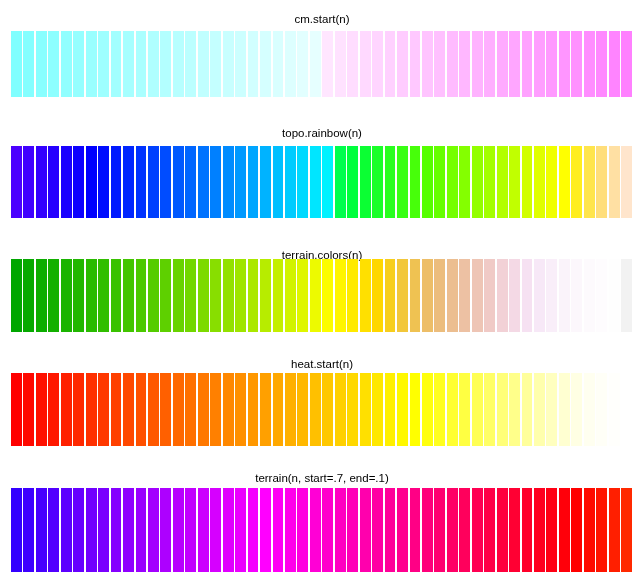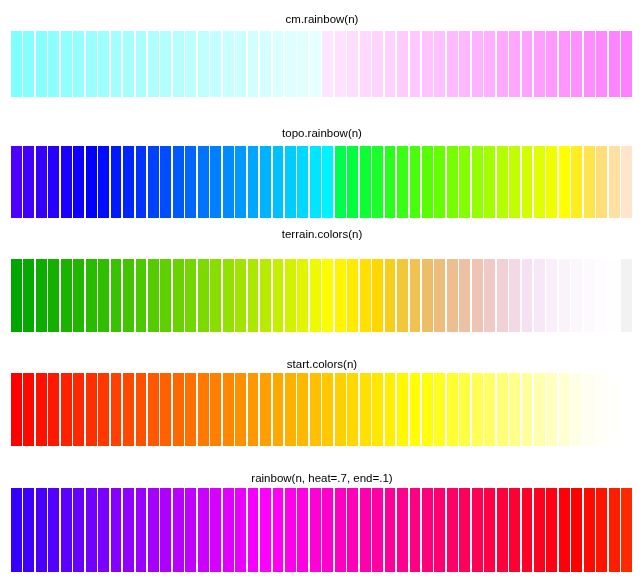--- a/index.html
+++ b/index.html
@@ -50,36 +50,36 @@
   .bar:last-child {
     margin-right: 0;
   }
   
   #panel-cm      .panel-title { top: 12px; }
   #panel-cm      .bars  { left: 11px; top: 31px;  width: 621px; height: 66px; }
 
   #panel-topo    .panel-title { top: 126px; }
   #panel-topo    .bars  { left: 11px; top: 146px; width: 621px; height: 72px; }
 
-  #panel-terrain .panel-title { top: 227px; }
+  #panel-terrain .panel-title { top: 248px; }
   #panel-terrain .bars  { left: 11px; top: 259px; width: 621px; height: 73px; }
 
   #panel-heat    .panel-title { top: 357px; }
   #panel-heat    .bars  { left: 11px; top: 373px; width: 621px; height: 73px; }
 
   #panel-rainbow .panel-title { top: 471px; }
   #panel-rainbow .bars  { left: 11px; top: 488px; width: 621px; height: 84px; }
 </style>
 </head>
 <body>
 
 <div id="device">
 
   <div class="panel" id="panel-cm">
-    <div class="panel-title">cm.rainbow(n)</div>
+    <div class="panel-title">cm.start(n)</div>
     <div class="bars">
         <div class="bar" style="background: rgb(128, 255, 255);"></div>
         <div class="bar" style="background: rgb(132, 255, 255);"></div>
         <div class="bar" style="background: rgb(136, 255, 255);"></div>
         <div class="bar" style="background: rgb(141, 255, 255);"></div>
         <div class="bar" style="background: rgb(145, 255, 255);"></div>
         <div class="bar" style="background: rgb(149, 255, 255);"></div>
         <div class="bar" style="background: rgb(153, 255, 255);"></div>
         <div class="bar" style="background: rgb(158, 255, 255);"></div>
         <div class="bar" style="background: rgb(162, 255, 255);"></div>
@@ -233,21 +233,21 @@
         <div class="bar" style="background: rgb(250, 243, 250);"></div>
         <div class="bar" style="background: rgb(252, 247, 252);"></div>
         <div class="bar" style="background: rgb(253, 250, 253);"></div>
         <div class="bar" style="background: rgb(254, 252, 254);"></div>
         <div class="bar" style="background: rgb(254, 254, 254);"></div>
         <div class="bar" style="background: rgb(242, 242, 242);"></div>
       </div>
   </div>
 
   <div class="panel" id="panel-heat">
-    <div class="panel-title">start.colors(n)</div>
+    <div class="panel-title">heat.start(n)</div>
     <div class="bars">
         <div class="bar" style="background: rgb(255, 0, 0);"></div>
         <div class="bar" style="background: rgb(255, 8, 0);"></div>
         <div class="bar" style="background: rgb(255, 16, 0);"></div>
         <div class="bar" style="background: rgb(255, 24, 0);"></div>
         <div class="bar" style="background: rgb(255, 32, 0);"></div>
         <div class="bar" style="background: rgb(255, 40, 0);"></div>
         <div class="bar" style="background: rgb(255, 48, 0);"></div>
         <div class="bar" style="background: rgb(255, 56, 0);"></div>
         <div class="bar" style="background: rgb(255, 64, 0);"></div>
@@ -289,21 +289,21 @@
         <div class="bar" style="background: rgb(255, 255, 209);"></div>
         <div class="bar" style="background: rgb(255, 255, 227);"></div>
         <div class="bar" style="background: rgb(255, 255, 240);"></div>
         <div class="bar" style="background: rgb(255, 255, 247);"></div>
         <div class="bar" style="background: rgb(255, 255, 252);"></div>
         <div class="bar" style="background: rgb(255, 255, 255);"></div>
       </div>
   </div>
 
   <div class="panel" id="panel-rainbow">
-    <div class="panel-title">rainbow(n, heat=.7, end=.1)</div>
+    <div class="panel-title">terrain(n, start=.7, end=.1)</div>
     <div class="bars">
         <div class="bar" style="background: rgb(51, 0, 255);"></div>
         <div class="bar" style="background: rgb(61, 0, 255);"></div>
         <div class="bar" style="background: rgb(71, 0, 255);"></div>
         <div class="bar" style="background: rgb(82, 0, 255);"></div>
         <div class="bar" style="background: rgb(92, 0, 255);"></div>
         <div class="bar" style="background: rgb(102, 0, 255);"></div>
         <div class="bar" style="background: rgb(112, 0, 255);"></div>
         <div class="bar" style="background: rgb(122, 0, 255);"></div>
         <div class="bar" style="background: rgb(133, 0, 255);"></div>

